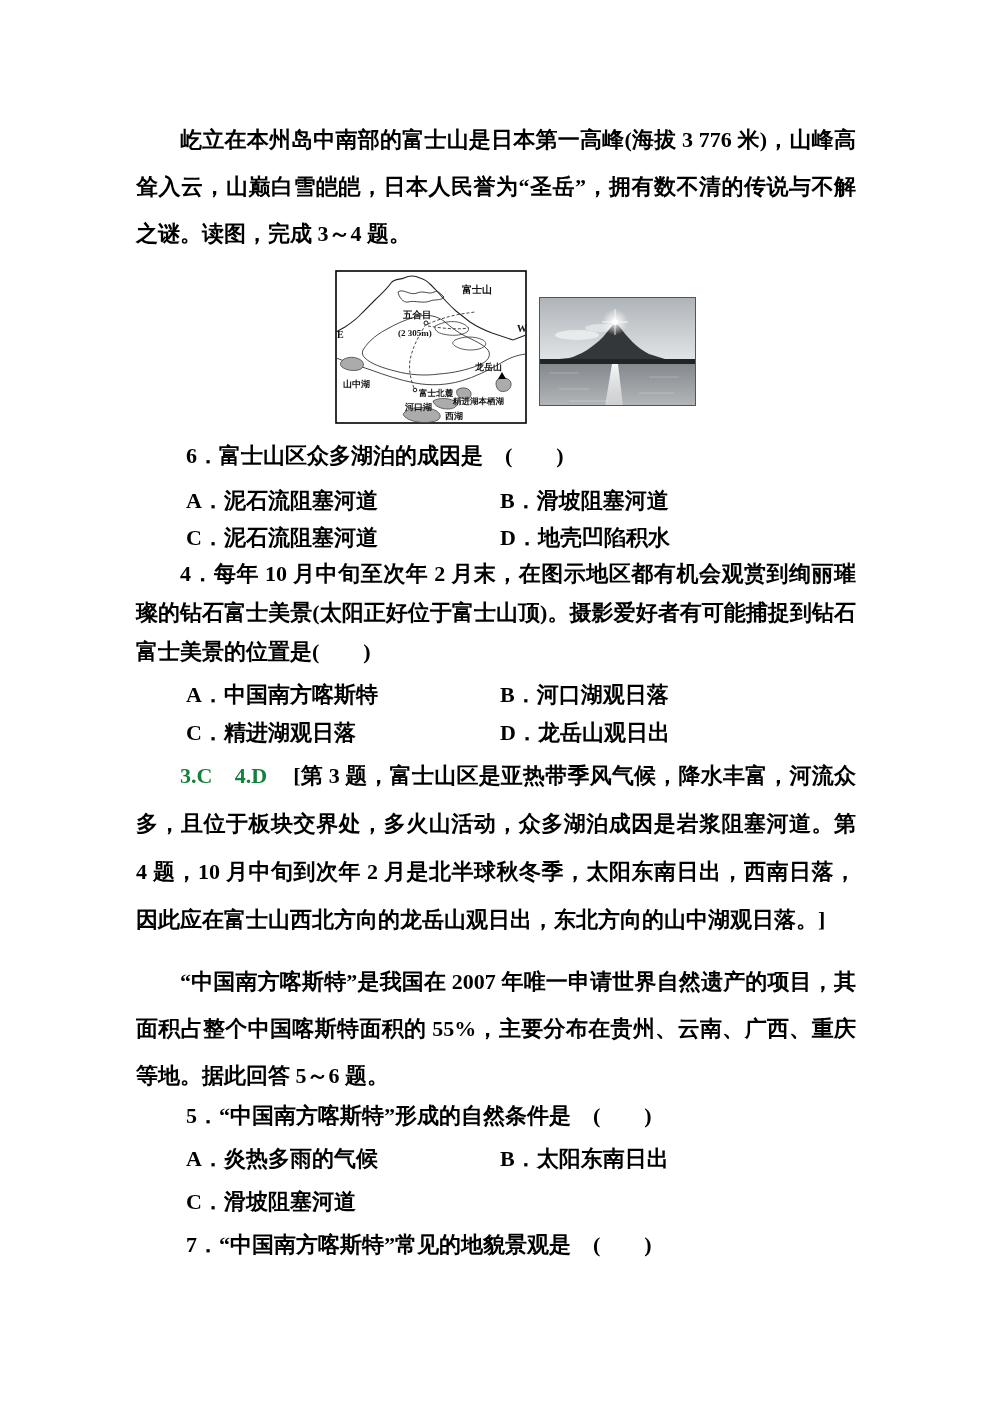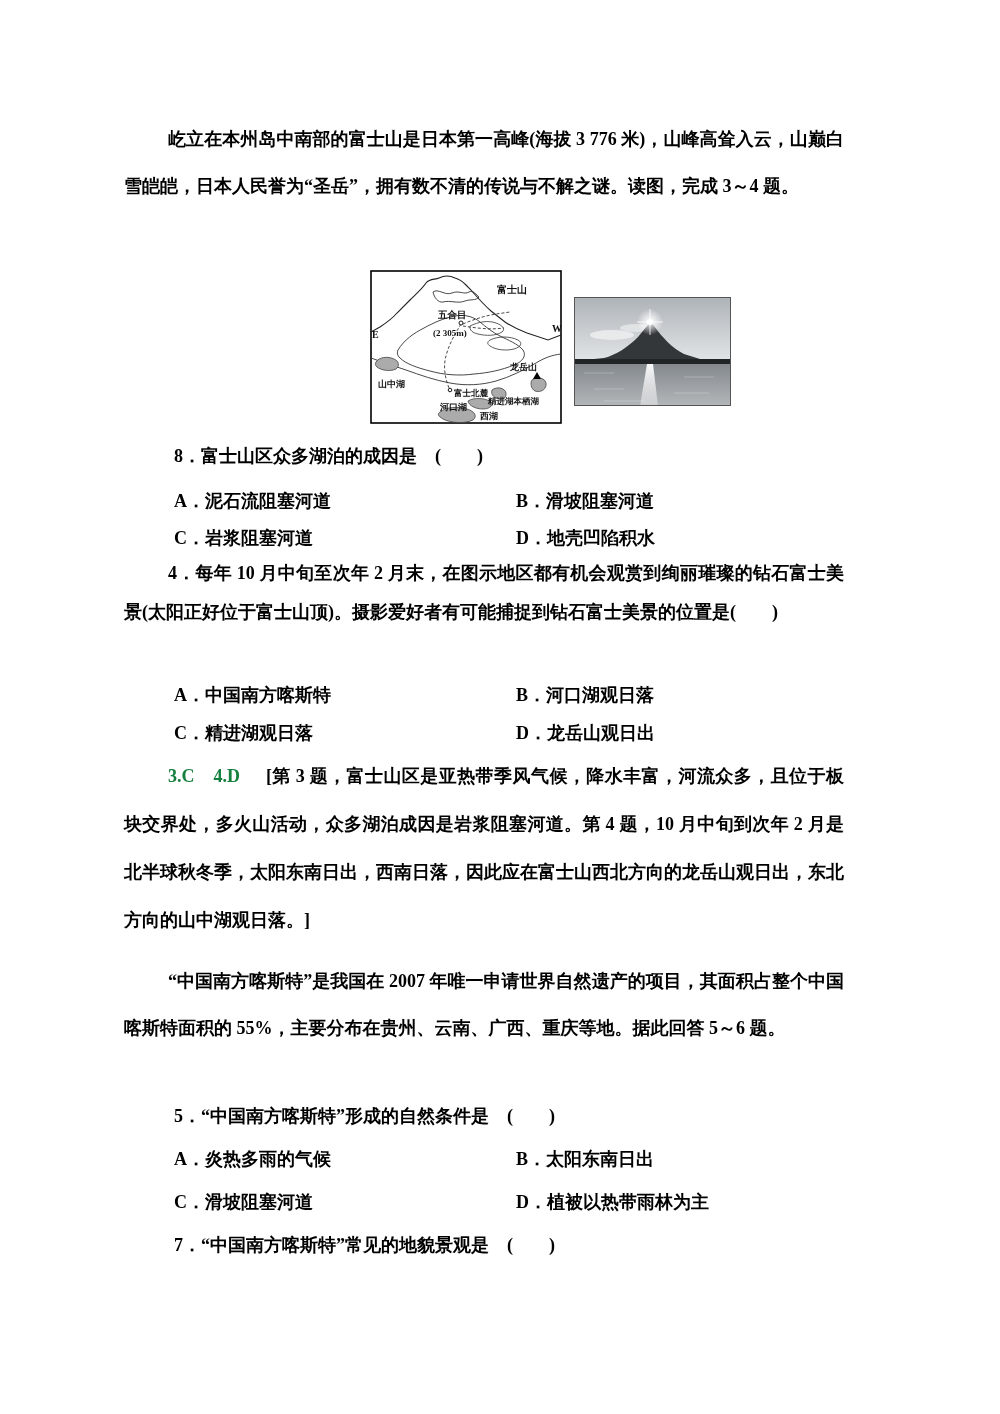--- a/index.html
+++ b/index.html
@@ -1,32 +1,32 @@
 <!DOCTYPE html>
 <html><head>
 <meta charset="utf-8">
 <style>
   html,body{margin:0;padding:0;}
   body{
     width:1000px;height:1414px;background:#ffffff;position:relative;
     font-family:"Liberation Serif","DejaVu Serif",serif;
     font-weight:bold;color:#000;overflow:hidden;
   }
-  .line{position:absolute;left:124px;width:720px;font-size:18px;}
+  .line{position:absolute;left:136px;width:720px;font-size:22px;}
   .para{line-height:47px;text-align:justify;text-indent:44px;}
   .para43{line-height:39px;text-align:justify;text-indent:44px;}
   .stem{line-height:28px;padding-left:50px;box-sizing:border-box;white-space:nowrap;}
   .optrow{height:28px;line-height:28px;}
   .opt{position:absolute;white-space:nowrap;}
   .o1{left:50px;}
-  .o2{left:364px;margin-left:28px;}
+  .o2{left:364px;}
   .ans{line-height:48px;text-align:justify;text-indent:44px;}
   .ans-label{color:#15803d;}
   .ans-exp{margin-left:26px;}
-  .figrow{position:absolute;left:335px;top:270px;width:362px;height:156px;margin-left:35px;}
+  .figrow{position:absolute;left:335px;top:270px;width:362px;height:156px;}
   .mapbox{position:absolute;left:0;top:0;}
   .photobox{position:absolute;left:204px;top:27px;}
   svg text{font-family:"Liberation Serif","DejaVu Serif",serif;font-weight:bold;fill:#111;}
 </style>
 </head>
 <body>
 
 <div class="line para" style="top:116px">屹立在本州岛中南部的富士山是日本第一高峰(海拔 3 776 米)，山峰高耸入云，山巅白雪皑皑，日本人民誉为“圣岳”，拥有数不清的传说与不解之谜。读图，完成 3～4 题。</div>
 
 <div class="figrow">
@@ -103,27 +103,27 @@
     <path d="M76,12 L76,38 M63,25 L89,25" stroke="#ffffff" stroke-width="1" opacity="0.8"></path>
     <rect x="0" y="67" width="157" height="42" fill="url(#water)"></rect>
     <path d="M73,67 L79,67 L84,109 L66,109 Z" fill="url(#beam)"></path>
     <g stroke="#ffffff" stroke-width="0.7" opacity="0.35">
       <path d="M10,76 L40,76 M110,80 L140,80 M20,92 L50,92 M100,96 L135,96 M30,104 L70,104"></path>
     </g>
     <rect x="0.5" y="0.5" width="156" height="108" fill="none" stroke="#555" stroke-width="1"></rect>
   </svg>
 </div>
 
-<div class="line stem" style="top:442px">8．富士山区众多湖泊的成因是　(　　)</div>
+<div class="line stem" style="top:442px">6．富士山区众多湖泊的成因是　(　　)</div>
 <div class="line optrow" style="top:487px">
   <span class="opt o1">A．泥石流阻塞河道</span>
   <span class="opt o2">B．滑坡阻塞河道</span>
 </div>
 <div class="line optrow" style="top:524px">
-  <span class="opt o1">C．岩浆阻塞河道</span>
+  <span class="opt o1">C．泥石流阻塞河道</span>
   <span class="opt o2">D．地壳凹陷积水</span>
 </div>
 
 <div class="line para43" style="top:554px">4．每年 10 月中旬至次年 2 月末，在图示地区都有机会观赏到绚丽璀璨的钻石富士美景(太阳正好位于富士山顶)。摄影爱好者有可能捕捉到钻石富士美景的位置是(　　)</div>
 <div class="line optrow" style="top:681px">
   <span class="opt o1">A．中国南方喀斯特</span>
   <span class="opt o2">B．河口湖观日落</span>
 </div>
 <div class="line optrow" style="top:719px">
   <span class="opt o1">C．精进湖观日落</span>
@@ -136,16 +136,15 @@
 
 <div class="line para" style="top:958px">“中国南方喀斯特”是我国在 2007 年唯一申请世界自然遗产的项目，其面积占整个中国喀斯特面积的 55%，主要分布在贵州、云南、广西、重庆等地。据此回答 5～6 题。</div>
 
 <div class="line stem" style="top:1102px">5．“中国南方喀斯特”形成的自然条件是　(　　)</div>
 <div class="line optrow" style="top:1145px">
   <span class="opt o1">A．炎热多雨的气候</span>
   <span class="opt o2">B．太阳东南日出</span>
 </div>
 <div class="line optrow" style="top:1188px">
   <span class="opt o1">C．滑坡阻塞河道</span>
-  <span class="opt o2">D．植被以热带雨林为主</span>
 </div>
 
 <div class="line stem" style="top:1231px">7．“中国南方喀斯特”常见的地貌景观是　(　　)</div>
 
 </body></html>

